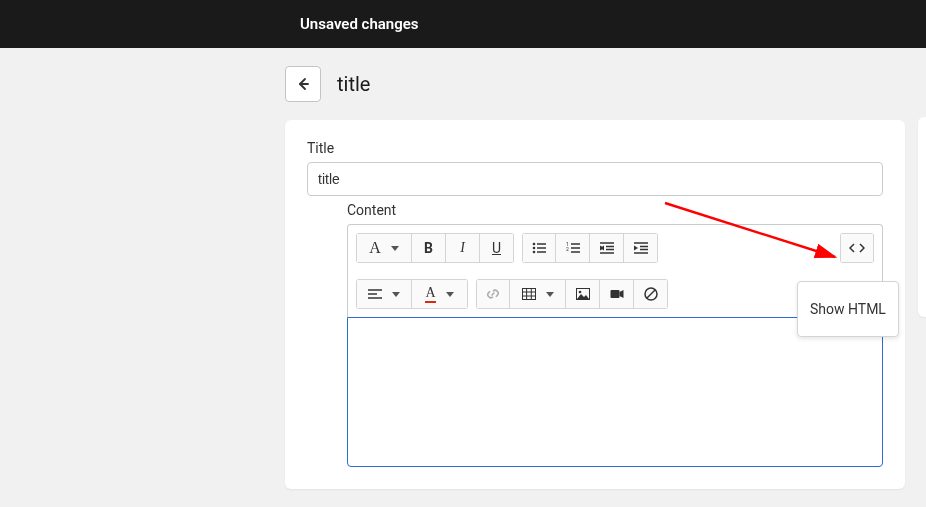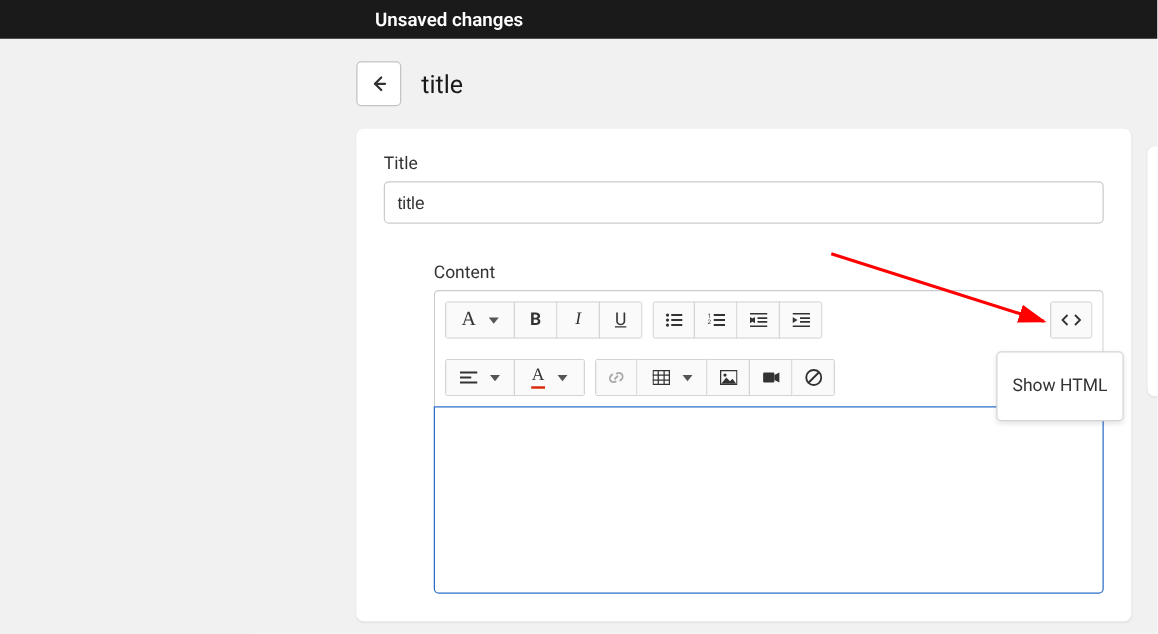--- a/index.html
+++ b/index.html
@@ -7,21 +7,21 @@
     font-family: -apple-system, BlinkMacSystemFont, "Segoe UI", Roboto, sans-serif;
     background: #f1f1f1;
     width: 926px;
     height: 507px;
     overflow: hidden;
     position: relative;
   }
   .topbar {
     background: #1a1a1a;
     color: #fff;
-    height: 31px;
+    height: 48px;
     display: flex;
     align-items: center;
     padding-left: 300px;
   }
   .topbar-title {
     font-weight: 600;
     font-size: 15px;
   }
   .header-row {
     display: flex;
@@ -72,21 +72,21 @@
   .text-input {
     width: 100%;
     border: 1px solid #c9cccf;
     border-radius: 4px;
     padding: 8px 10px;
     font-size: 14px;
     color: #333;
     background: #fff;
     outline: none;
   }
-  .content-section { margin-top: 31px; padding-left: 40px; }
+  .content-section { margin-top: 6px; padding-left: 40px; }
   .toolbar-wrap {
     border: 1px solid #c9cccf;
     border-bottom: none;
     border-radius: 4px 4px 0 0;
     padding: 8px;
     display: flex;
     flex-wrap: wrap;
     gap: 8px;
     position: relative;
   }

